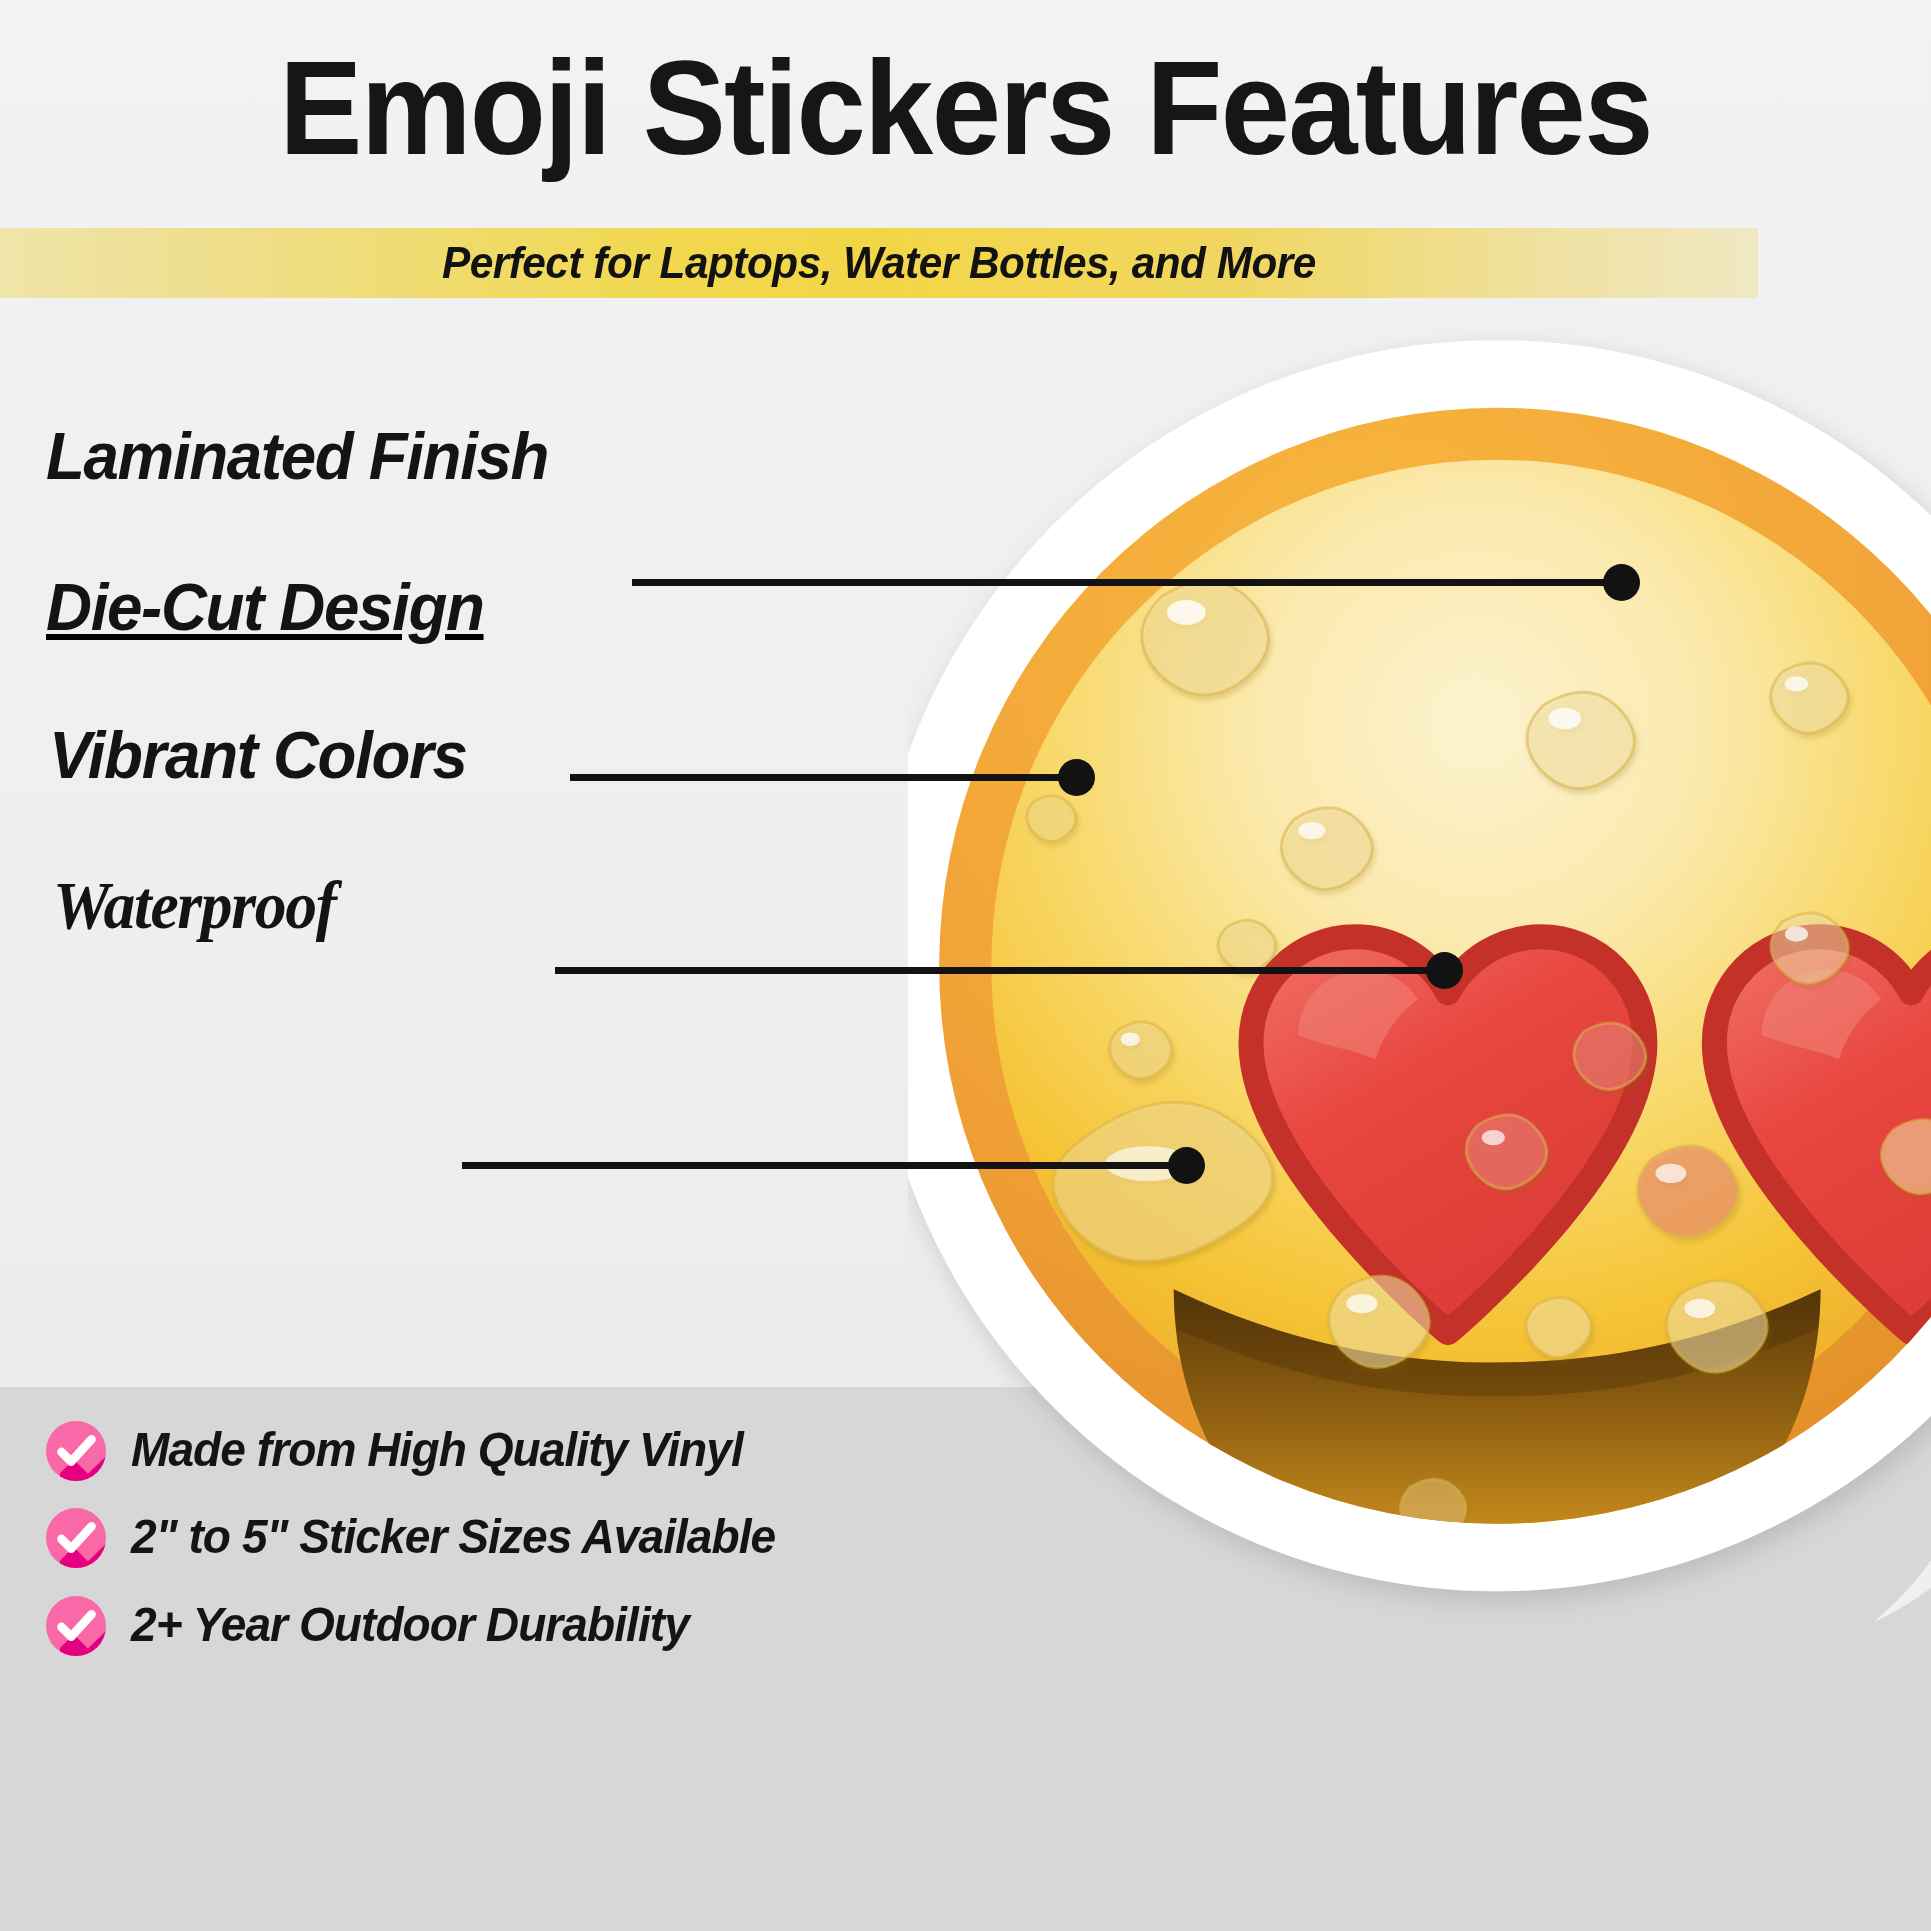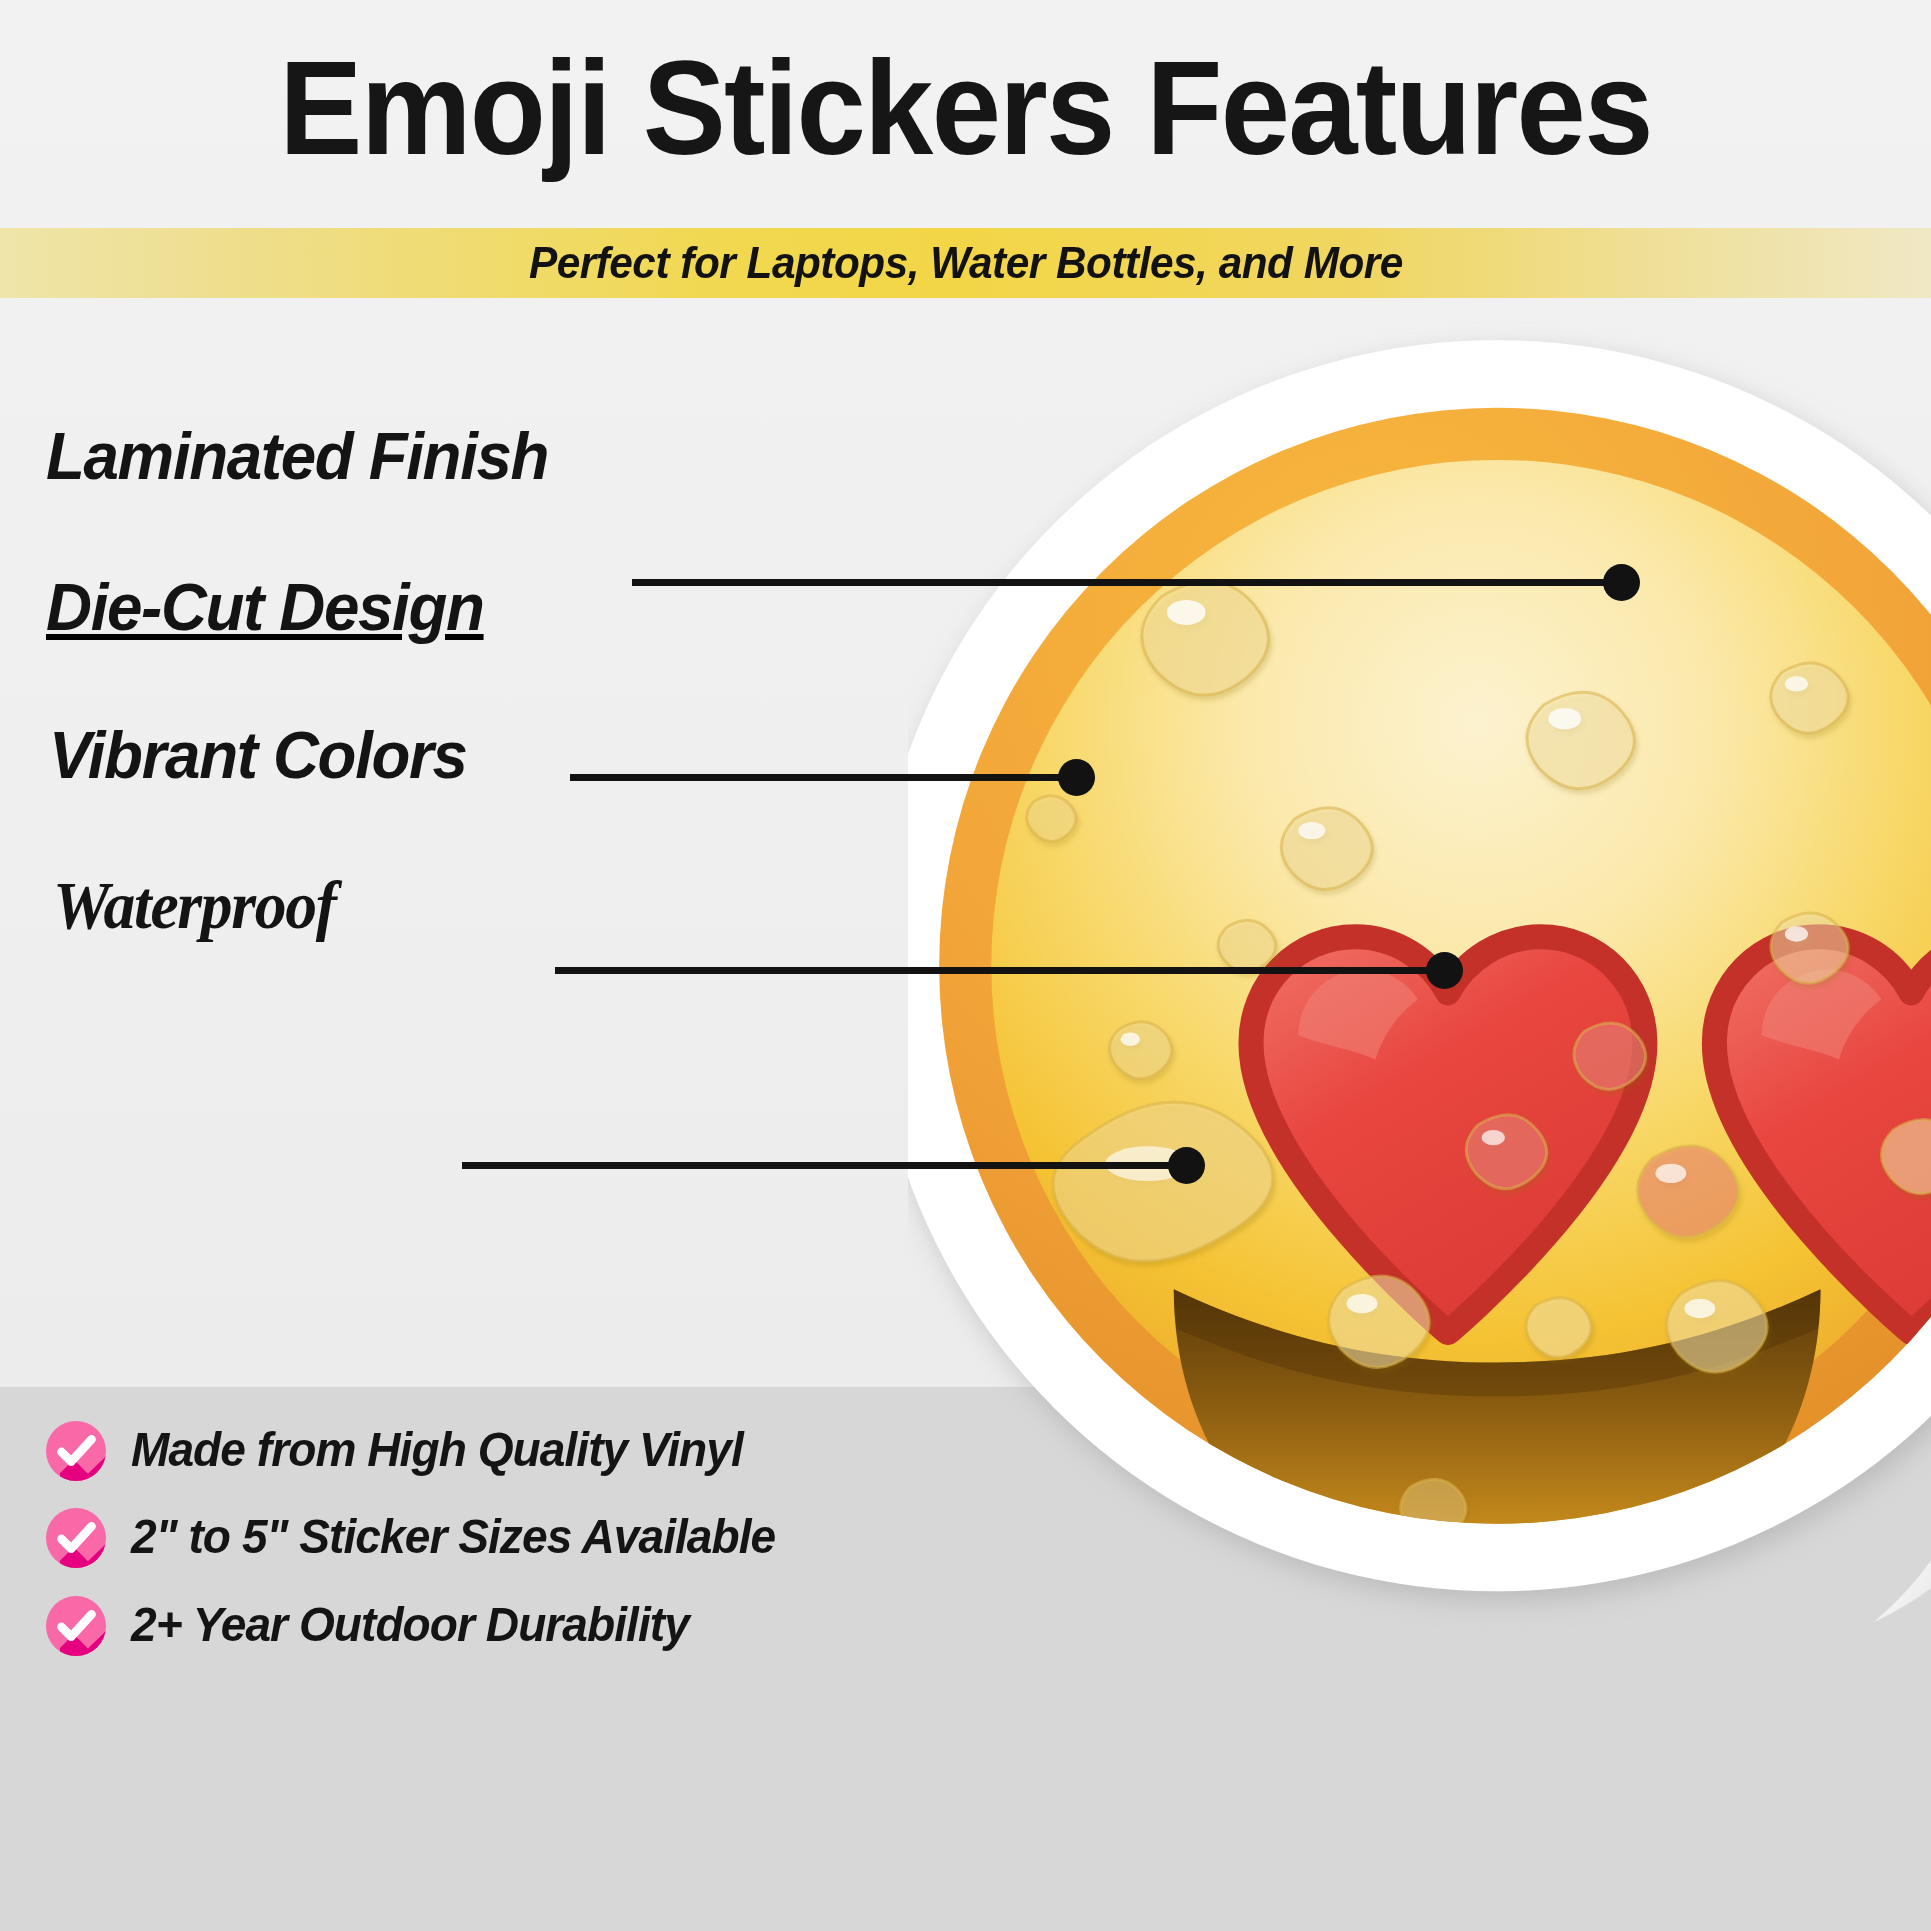--- a/index.html
+++ b/index.html
@@ -33,21 +33,21 @@
     font-size:134px;
     line-height:145px;
     font-weight:bold;
     letter-spacing:-1.9px;
     color:#161616;
     transform:scaleX(0.93);
     transform-origin:50% 50%;
     white-space:nowrap;
   }
   .banner{
-    position:absolute;left:0;top:228px;width:1931px;height:70px;
+    position:absolute;left:0;top:228px;width:1758px;height:70px;
     background:linear-gradient(90deg,#efe5a9 0%,#eedf92 10%,#f1d84f 38%,#f3d647 50%,#f0d660 70%,#efe1a0 88%,#f0e8c4 100%);
     display:flex;align-items:center;justify-content:center;
   }
   .banner-text{
     font-size:45px;
     font-weight:bold;
     font-style:italic;
     color:#121212;
     letter-spacing:-0.5px;
     transform:scaleX(0.94);

